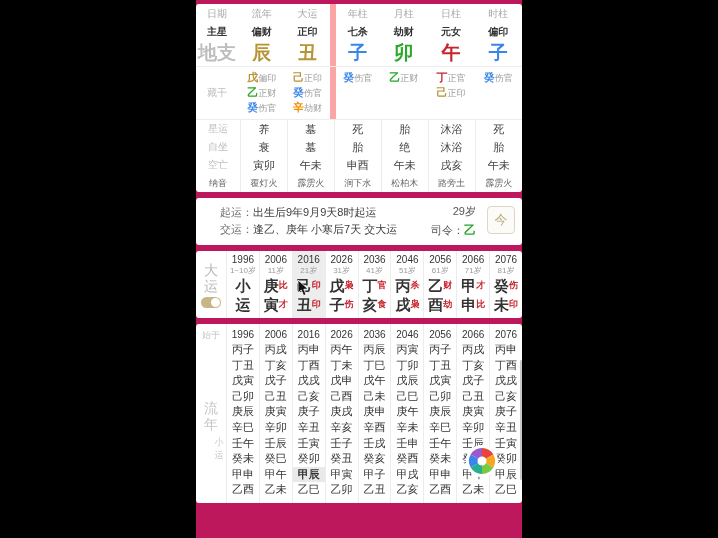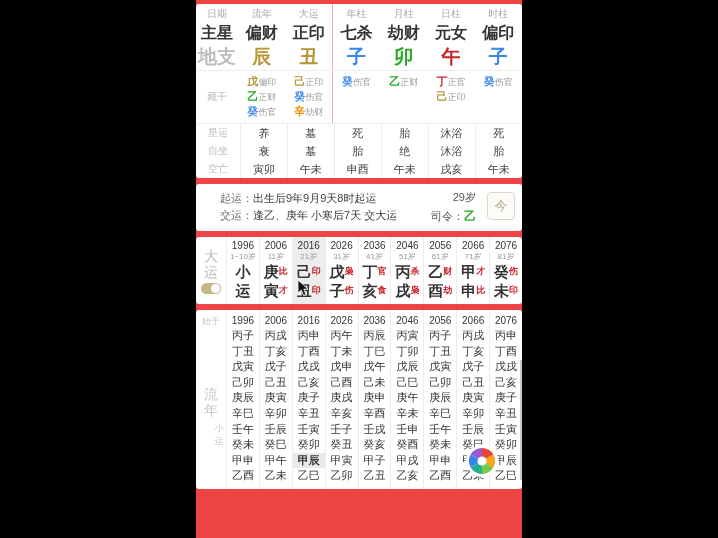--- a/index.html
+++ b/index.html
@@ -2,31 +2,31 @@
 <html><head>
 <meta charset="utf-8">
 <style>
   html,body{margin:0;padding:0;}
   body{
     width:718px;height:538px;background:#000;overflow:hidden;
     font-family:"Liberation Sans","DejaVu Sans",sans-serif;
   }
   .screen{
     position:absolute;left:196px;top:0;width:326px;height:538px;
-    background:#ef4444;overflow:hidden;
+    background:#be185d;overflow:hidden;
   }
   .card{background:#fff;border-radius:3px;margin:0 0 6px 0;}
   
   .pill-table{width:100%;border-collapse:collapse;table-layout:fixed;}
   .pill-table td{text-align:center;vertical-align:middle;padding:0;}
   .rowlabel{color:#bdbdbd;font-size:10px;width:42px;text-align:center;}
   .r-head td{height:19px;font-size:10px;color:#a8a8a8;}
-  .r-star td{height:17px;font-size:16px;color:#333;font-weight:bold;}
+  .r-star td{height:17px;font-size:10px;color:#333;font-weight:bold;}
   .r-gan td,.r-zhi td{height:24px;font-size:19px;font-weight:bold;}
-  .sep{border-left:1px solid #fca5a5;}
+  .sep{border-left:6px solid #fca5a5;}
   .wood{color:#2aa82a;} .fire{color:#c8232c;} .earth{color:#b79537;}
   .metal{color:#f29100;} .water{color:#3a86e8;}
   .boxed{border:1.5px solid #2aa82a;padding:0 1px;border-radius:2px;}
   .divline{border-top:1px solid #ededed;}
   
   .hid-table{width:100%;border-collapse:collapse;table-layout:fixed;}
   .hid-table td{vertical-align:top;padding:3px 0 4px 0;text-align:center;}
   .hid-line{font-size:11px;line-height:14px;white-space:nowrap;}
   .hid-line .god{font-size:9px;color:#9b9b9b;font-weight:normal;}
   .hid-line b{font-weight:bold;}
@@ -170,20 +170,29 @@
           </tr>
           <tr>
             <td class="rowlabel" style="width: 42px;">空亡</td>
             <td class="vsep">寅卯</td>
             <td class="vsep">午未</td>
             <td class="vsep">申酉</td>
             <td class="vsep">午未</td>
             <td class="vsep">戌亥</td>
             <td class="vsep">午未</td>
           </tr>
+          <tr class="small">
+            <td class="rowlabel" style="width: 42px;">纳音</td>
+            <td class="vsep">覆灯火</td>
+            <td class="vsep">霹雳火</td>
+            <td class="vsep">涧下水</td>
+            <td class="vsep">松柏木</td>
+            <td class="vsep">路旁土</td>
+            <td class="vsep">霹雳火</td>
+          </tr>
         </tbody>
       </table>
   </div>
 
   <div class="card info">
     <div class="ln">
       <span class="k">起运：</span><span>出生后9年9月9天8时起运</span>
     </div>
     <div class="ln">
       <span class="k">交运：</span><span>逢乙、庚年 小寒后7天 交大运</span>

